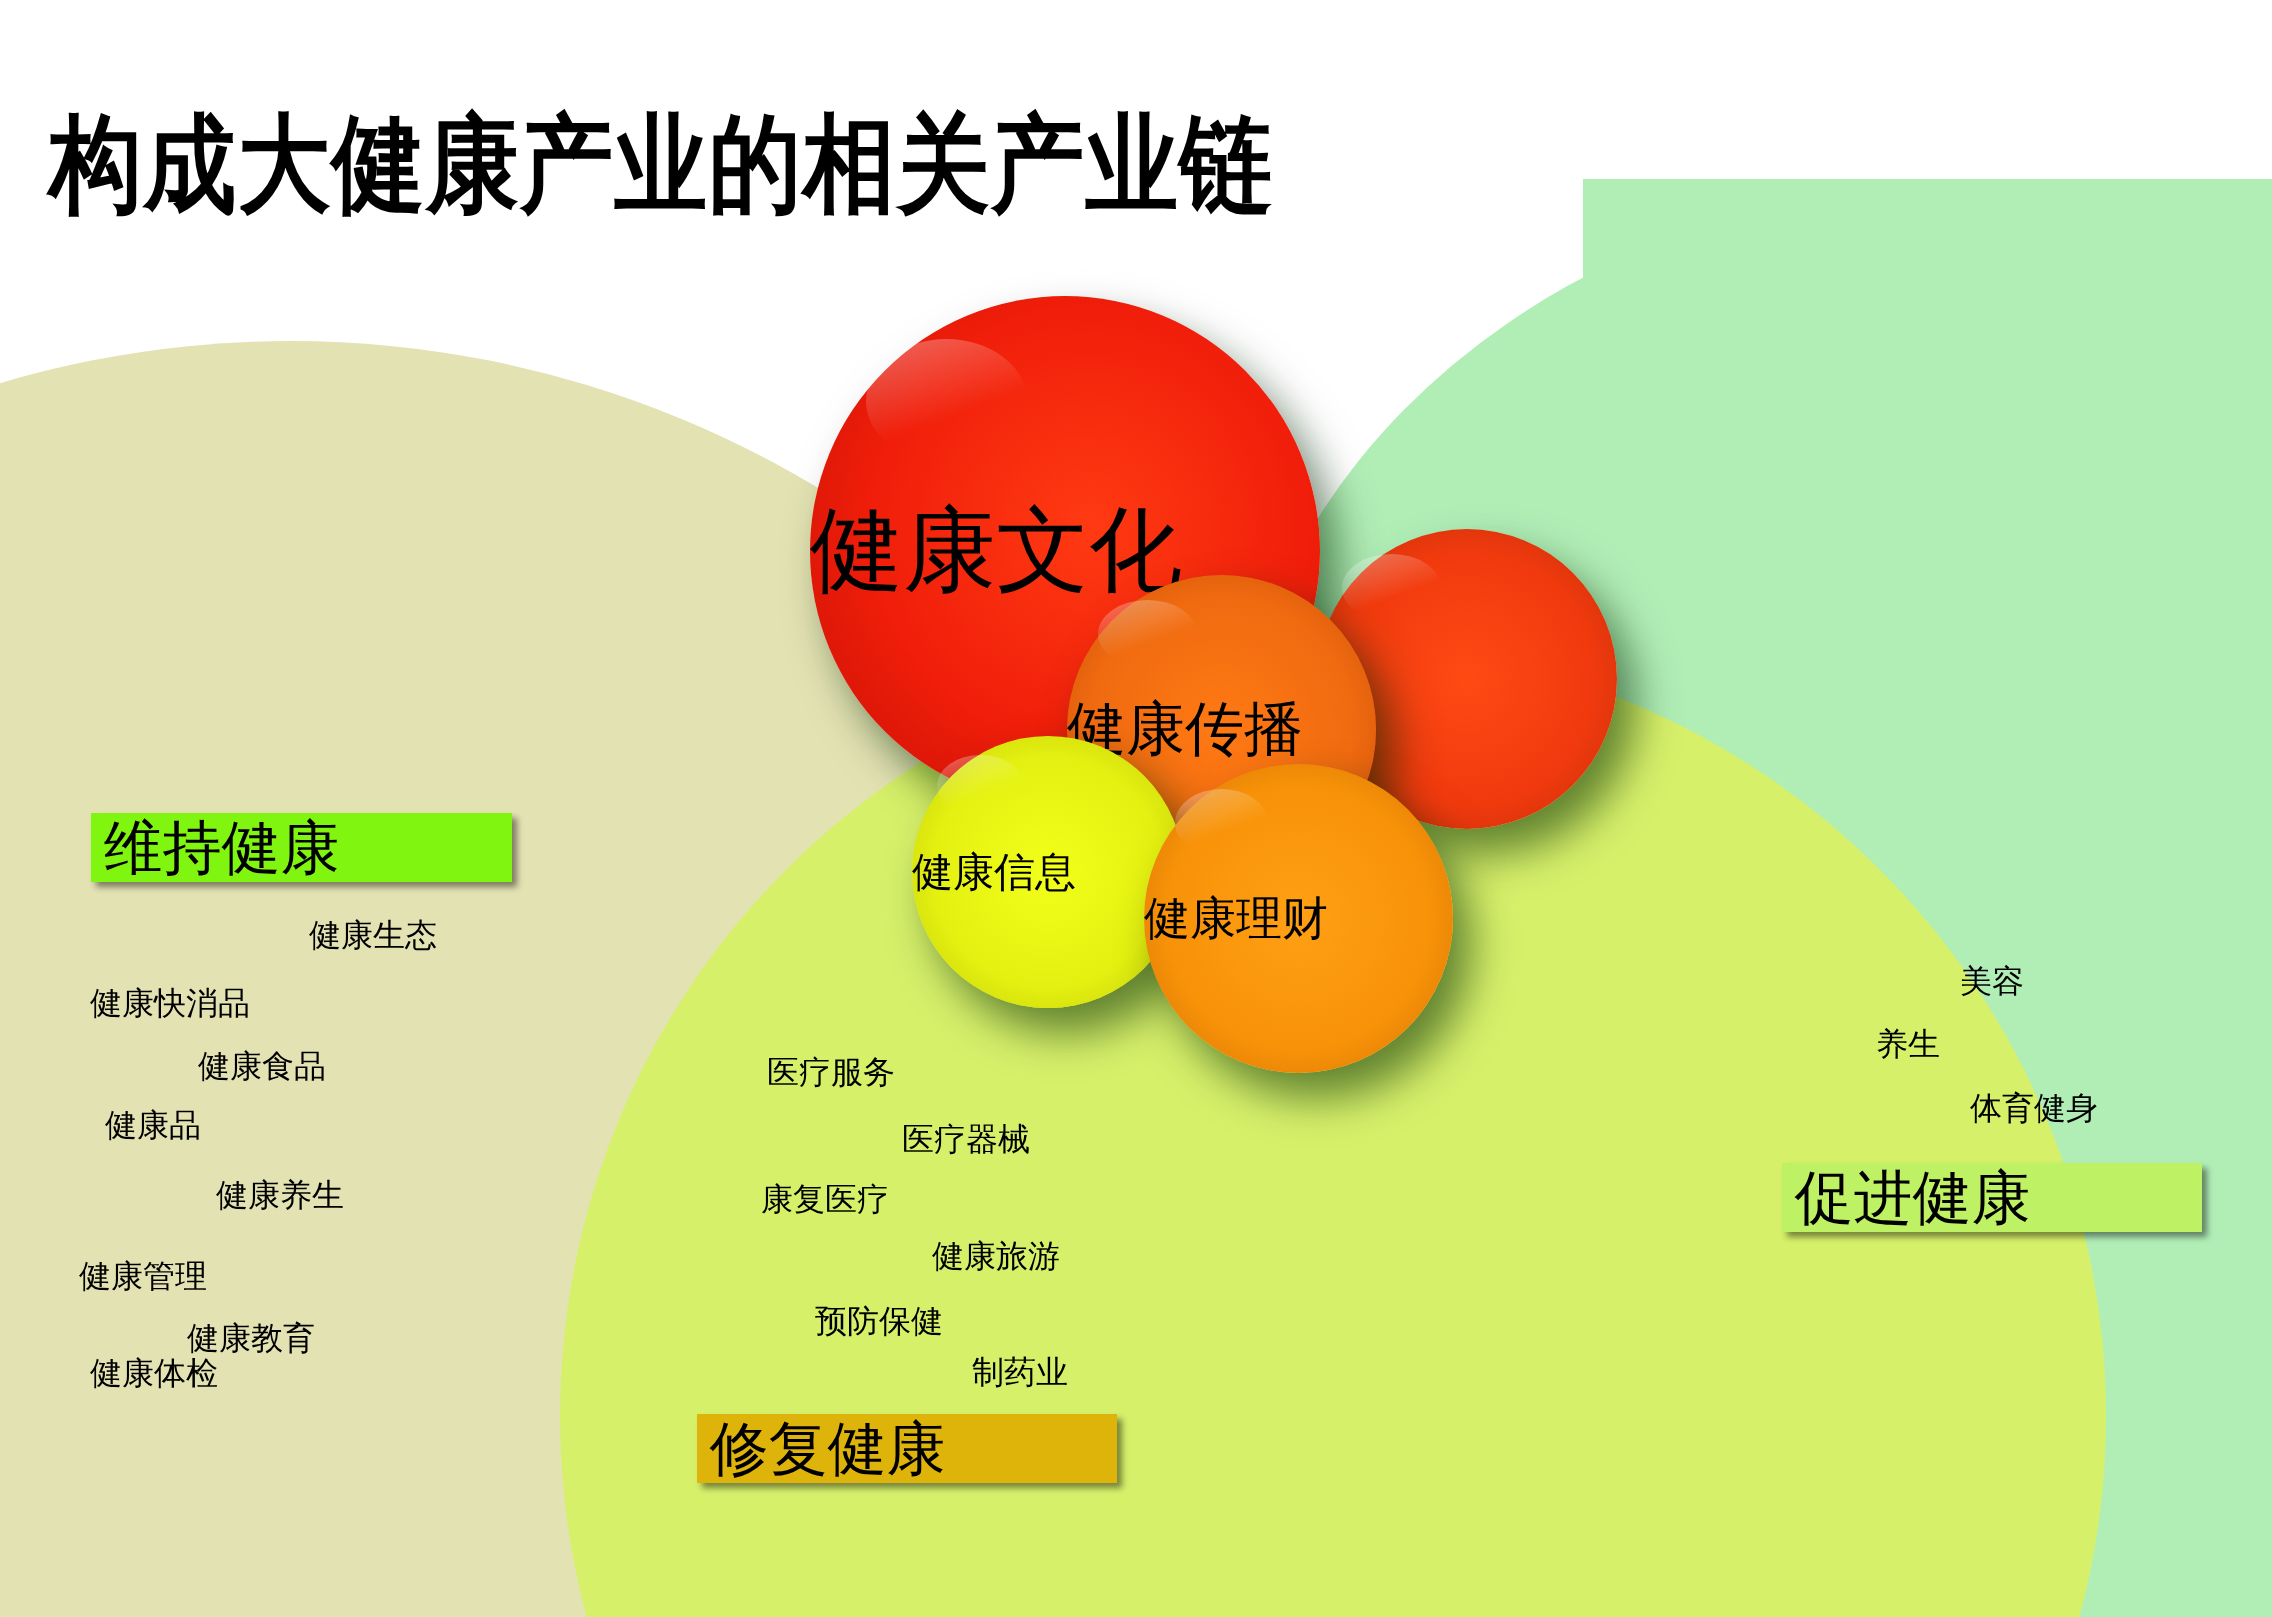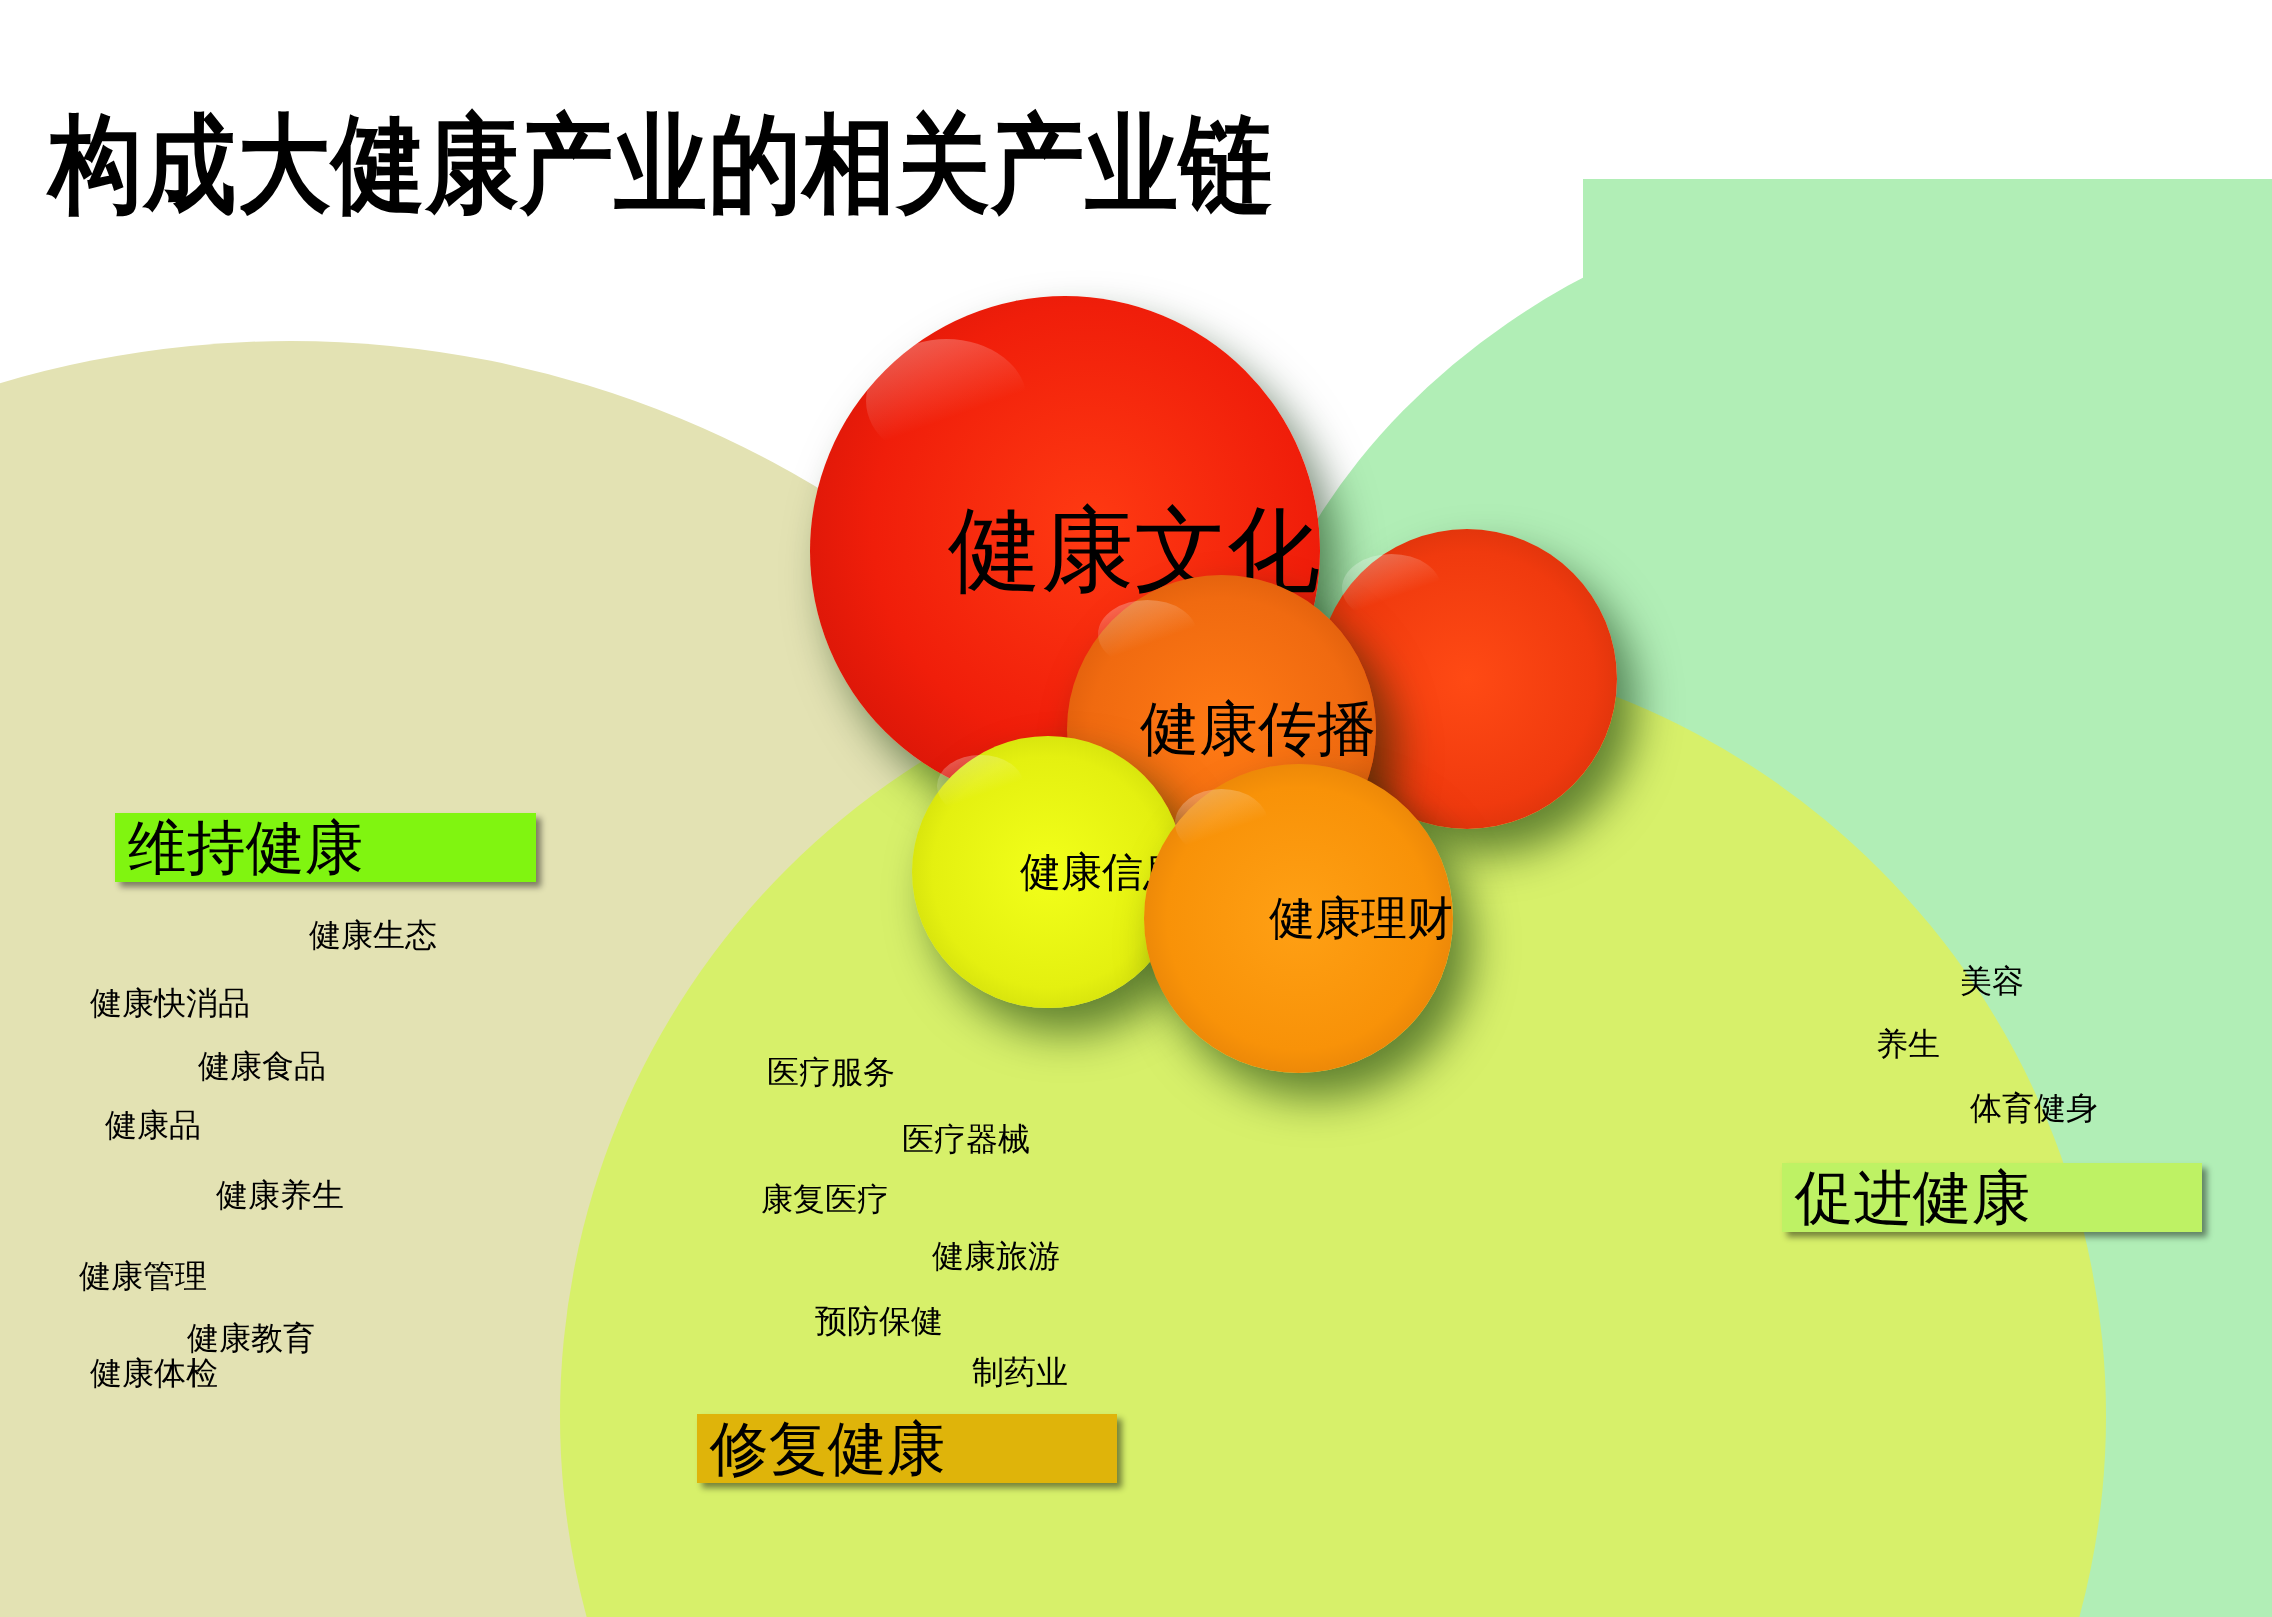--- a/index.html
+++ b/index.html
@@ -7,32 +7,32 @@
       font-family:"DejaVu Sans","Liberation Sans",sans-serif; }
     .abs { position:absolute; }
     .region { position:absolute; border-radius:50%; }
     #region-maintain { left:-730px; top:341px; width:2041px; height:2041px; background:#e3e2b3; }
     #region-repair { left:560px; top:643px; width:1546px; height:1546px; background:#d7f06a; }
     #region-promote { left:1231px; top:179px; width:1515px; height:1268px; background:#b1eeb6; border-radius:50%; }
     #strip-right { left:1583px; top:179px; width:742px; height:1484px; background:#b1eeb6; }
 
     .title { left:49px; top:93px; font-size:93px; color:#000; letter-spacing:1.2px; white-space:nowrap; font-weight:bold; transform:scaleY(1.15); transform-origin:left top; }
 
-    .ball { position:absolute; border-radius:50%; display:flex; align-items:center; justify-content:flex-end; text-align:center; color:#000; box-shadow:18.6px 25px 43px rgba(0,40,0,0.55); }
+    .ball { position:absolute; border-radius:50%; display:flex; align-items:center; justify-content:flex-start; text-align:center; color:#000; box-shadow:18.6px 25px 43px rgba(0,40,0,0.55); }
     .ball .shine { position:absolute; border-radius:50%; background:linear-gradient(160deg, rgba(255,255,255,0.35), rgba(255,255,255,0) 60%); }
     .ball span { position:relative; white-space:nowrap; }
     #ball-culture { left:810px; top:296px; width:510px; height:510px; background:radial-gradient(circle at 55% 45%, #ff3a12 0%, #f01e0a 55%, #c40e06 100%); font-size:93px; }
     #ball-insurance { left:1317px; top:529px; width:300px; height:300px; background:radial-gradient(circle at 50% 50%, #ff4a14 0%, #f03a0e 60%, #c02a08 100%); font-size:54px; }
     #ball-broadcast { left:1067px; top:575px; width:309px; height:309px; background:radial-gradient(circle at 50% 50%, #ff7a14 0%, #f06a10 60%, #c85008 100%); font-size:59px; }
     #ball-info { left:912px; top:736px; width:272px; height:272px; background:radial-gradient(circle at 50% 50%, #f2ff1a 0%, #e4f010 60%, #bcc808 100%); font-size:41px; }
     #ball-finance { left:1144px; top:764px; width:309px; height:309px; background:radial-gradient(circle at 50% 50%, #ffa014 0%, #f89208 60%, #d07008 100%); font-size:46px; }
 
     .label { position:absolute; font-size:32px; color:#000; white-space:nowrap; }
     .banner { position:absolute; height:69px; font-size:59px; line-height:69px; padding-left:12.4px; box-shadow:5px 5px 6.2px rgba(0,0,0,0.45); white-space:nowrap; }
-    #banner-maintain { left:91px; top:813px; width:409px; background:#80f510;margin-left:24px; }
+    #banner-maintain { left:91px; top:813px; width:409px; background:#80f510; }
     #banner-repair { left:697px; top:1414px; width:408px; background:#dfb40a; }
     #banner-promote { left:1782px; top:1163px; width:408px; background:#bef264; }
   </style>
 </head>
 <body>
 
 <div class="region" id="region-maintain"></div>
 <div class="region" id="region-promote"></div>
 <div class="abs" id="strip-right"></div>
 <div class="region" id="region-repair"></div>

